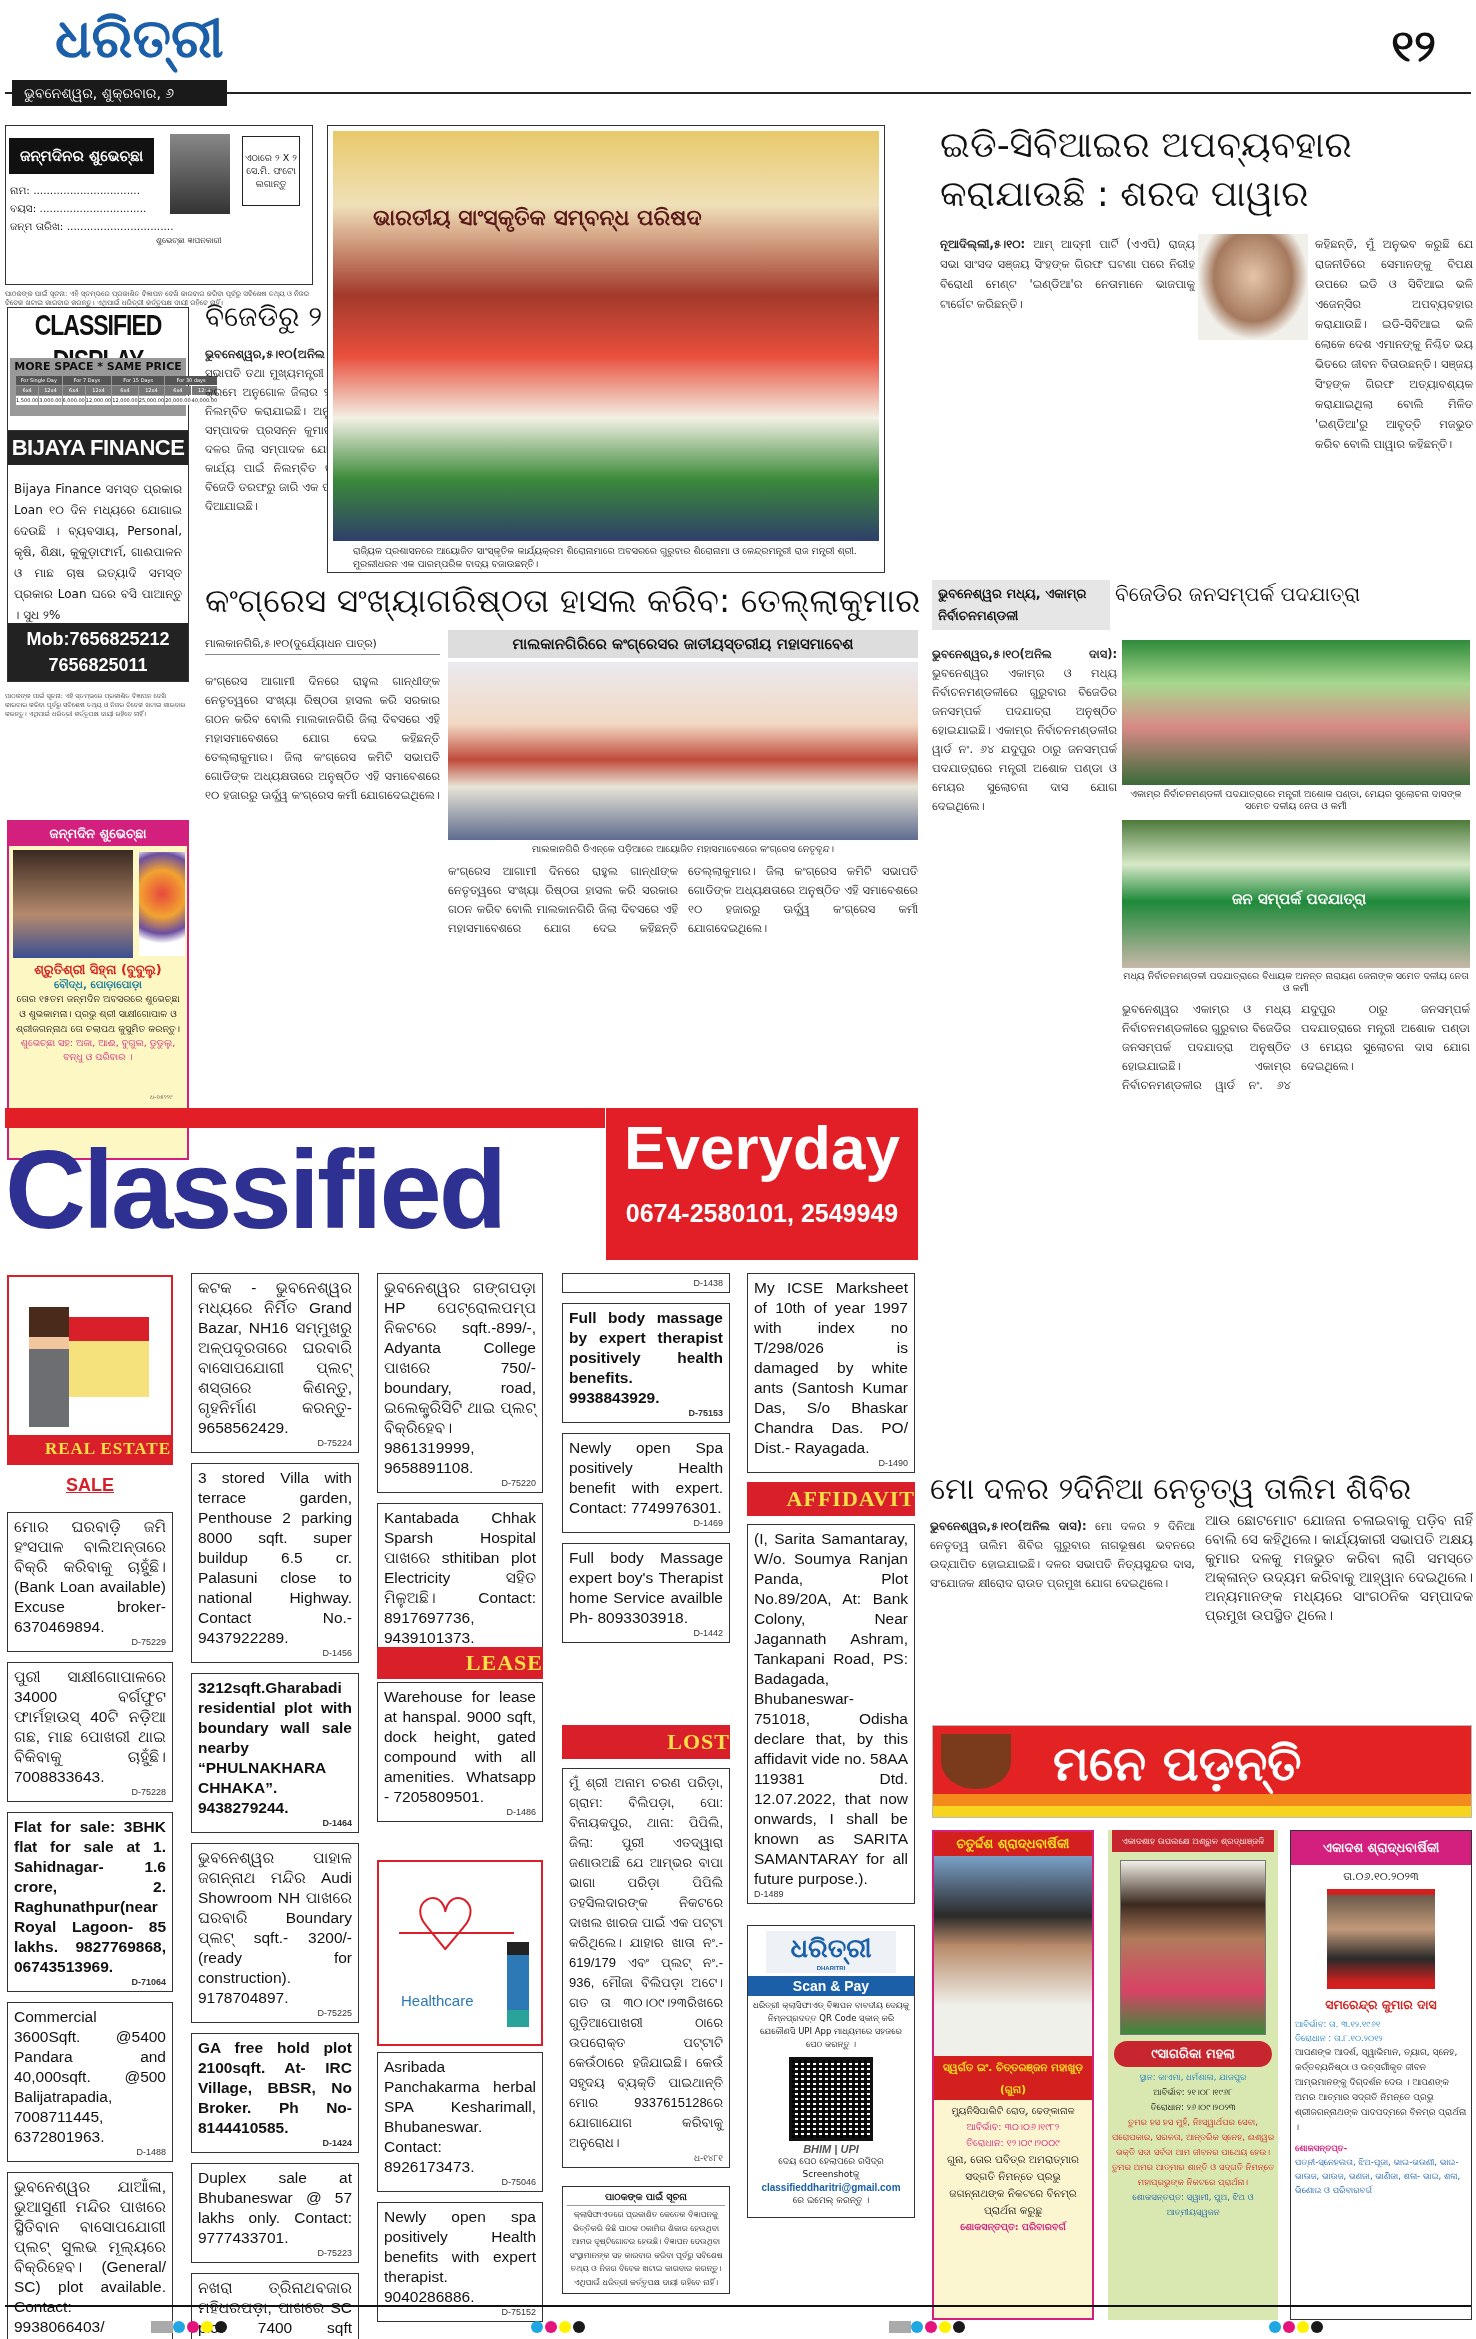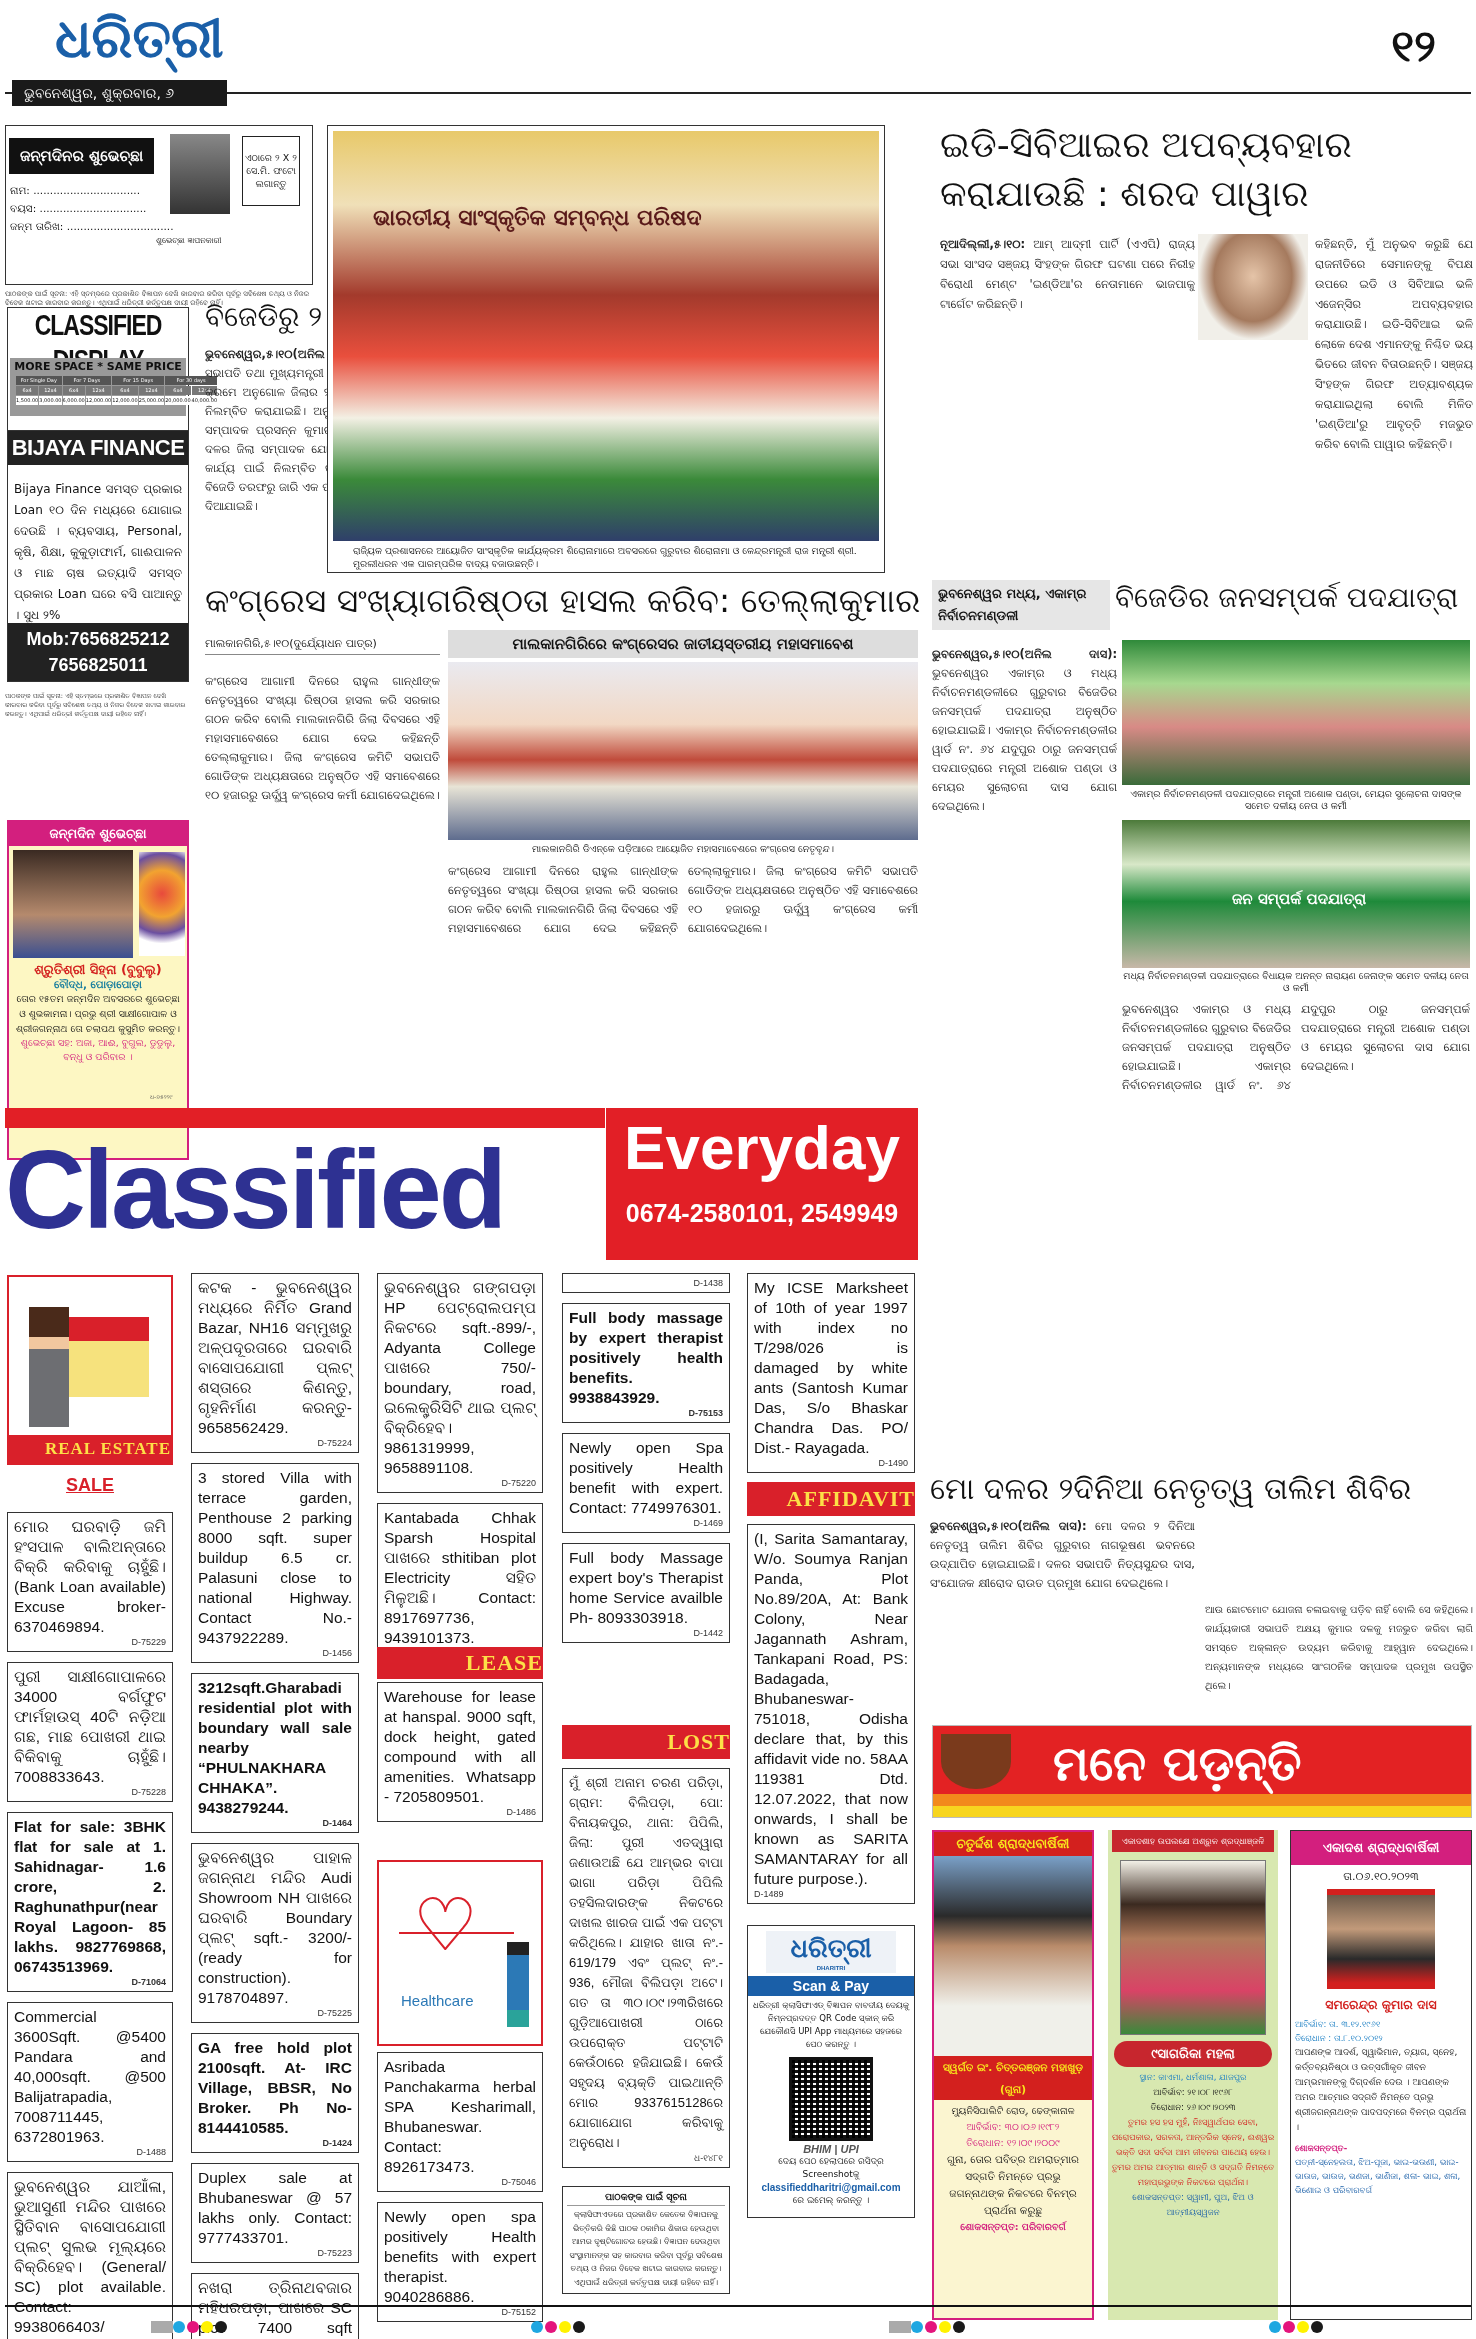--- a/index.html
+++ b/index.html
@@ -119,21 +119,21 @@
 
 <div class="abs headline" style="left:205px;top:583px;width:720px;font-size:33px">କଂଗ୍ରେସ ସଂଖ୍ୟାଗରିଷ୍ଠତା ହାସଲ କରିବ: ତେଲ୍ଲାକୁମାର</div>
 <div class="abs" style="left:205px;top:637px;width:235px;font-size:11px;border-bottom:1px solid #888;padding-bottom:4px">ମାଲକାନଗିରି,୫।୧୦(ଦୁର୍ଯ୍ୟୋଧନ ପାତ୍ର)</div>
 <div class="abs bodytext" style="left:205px;top:672px;width:235px;height:420px;font-size:11.5px;line-height:19px;overflow:hidden">କଂଗ୍ରେସ ଆଗାମୀ ଦିନରେ ରାହୁଲ ଗାନ୍ଧୀଙ୍କ ନେତୃତ୍ୱରେ ସଂଖ୍ୟା ରିଷ୍ଠତା ହାସଲ କରି ସରକାର ଗଠନ କରିବ ବୋଲି ମାଲକାନଗିରି ଜିଲା ଦିବସରେ ଏହି ମହାସମାବେଶରେ ଯୋଗ ଦେଇ କହିଛନ୍ତି ତେଲ୍ଲାକୁମାର। ଜିଲା କଂଗ୍ରେସ କମିଟି ସଭାପତି ଗୋଡିଙ୍କ ଅଧ୍ୟକ୍ଷତାରେ ଅନୁଷ୍ଠିତ ଏହି ସମାବେଶରେ ୧୦ ହଜାରରୁ ଊର୍ଦ୍ଧ୍ୱ କଂଗ୍ରେସ କର୍ମୀ ଯୋଗଦେଇଥିଲେ।</div>
 <div class="abs" style="left:448px;top:630px;width:470px;height:28px;background:#ddd;font-weight:bold;font-size:15px;line-height:28px;text-align:center">ମାଲକାନଗିରିରେ କଂଗ୍ରେସର ଜାତୀୟସ୍ତରୀୟ ମହାସମାବେଶ</div>
 <div class="abs" style="left:448px;top:662px;width:470px;height:178px;background:linear-gradient(180deg,#eaeaf0 0%,#f2d8c4 35%,#c04b3b 55%,#e8e4d6 70%,#5e6c8e 100%)"></div>
 <div class="abs" style="left:448px;top:843px;width:470px;font-size:9.5px;text-align:center">ମାଲକାନଗିରି ଡିଏନ୍‌କେ ପଡ଼ିଆରେ ଆୟୋଜିତ ମହାସମାବେଶରେ କଂଗ୍ରେସ ନେତୃବୃନ୍ଦ।</div>
 <div class="abs bodytext" style="left:448px;top:862px;width:470px;height:232px;column-count:2;column-gap:10px;font-size:11.5px;line-height:19px;overflow:hidden">କଂଗ୍ରେସ ଆଗାମୀ ଦିନରେ ରାହୁଲ ଗାନ୍ଧୀଙ୍କ ନେତୃତ୍ୱରେ ସଂଖ୍ୟା ରିଷ୍ଠତା ହାସଲ କରି ସରକାର ଗଠନ କରିବ ବୋଲି ମାଲକାନଗିରି ଜିଲା ଦିବସରେ ଏହି ମହାସମାବେଶରେ ଯୋଗ ଦେଇ କହିଛନ୍ତି ତେଲ୍ଲାକୁମାର। ଜିଲା କଂଗ୍ରେସ କମିଟି ସଭାପତି ଗୋଡିଙ୍କ ଅଧ୍ୟକ୍ଷତାରେ ଅନୁଷ୍ଠିତ ଏହି ସମାବେଶରେ ୧୦ ହଜାରରୁ ଊର୍ଦ୍ଧ୍ୱ କଂଗ୍ରେସ କର୍ମୀ ଯୋଗଦେଇଥିଲେ।</div>
 
 <div class="abs" style="left:932px;top:580px;width:178px;height:50px;background:#e6e6e6;font-weight:bold;font-size:13px;line-height:22px;padding:3px 6px">ଭୁବନେଶ୍ୱର ମଧ୍ୟ, ଏକାମ୍ର ନିର୍ବାଚନମଣ୍ଡଳୀ</div>
-<div class="abs headline" style="left:1115px;top:583px;width:360px;font-size:28px">ବିଜେଡିର ଜନସମ୍ପର୍କ ପଦଯାତ୍ରା</div>
+<div class="abs headline" style="left:1115px;top:583px;width:360px;font-size:20px">ବିଜେଡିର ଜନସମ୍ପର୍କ ପଦଯାତ୍ରା</div>
 <div class="abs bodytext" style="left:932px;top:645px;width:185px;height:455px;font-size:11.5px;line-height:19px;overflow:hidden">
   <b>ଭୁବନେଶ୍ୱର,୫।୧୦(ଅନିଲ ଦାସ):</b>
   <span>ଭୁବନେଶ୍ୱର ଏକାମ୍ର ଓ ମଧ୍ୟ ନିର୍ବାଚନମଣ୍ଡଳୀରେ ଗୁରୁବାର ବିଜେଡିର ଜନସମ୍ପର୍କ ପଦଯାତ୍ରା ଅନୁଷ୍ଠିତ ହୋଇଯାଇଛି। ଏକାମ୍ର ନିର୍ବାଚନମଣ୍ଡଳୀର ୱାର୍ଡ ନଂ. ୬୪ ଯଦୁପୁର ଠାରୁ ଜନସମ୍ପର୍କ ପଦଯାତ୍ରାରେ ମନ୍ତ୍ରୀ ଅଶୋକ ପଣ୍ଡା ଓ ମେୟର ସୁଲୋଚନା ଦାସ ଯୋଗ ଦେଇଥିଲେ।</span>
 </div>
 <div class="abs" style="left:1122px;top:640px;width:348px;height:145px;background:linear-gradient(180deg,#2f8a3a 0%,#a7d88f 30%,#d88a86 60%,#3a6b3a 100%)"></div>
 <div class="abs" style="left:1122px;top:788px;width:348px;font-size:9.5px;line-height:12px;text-align:center">ଏକାମ୍ର ନିର୍ବାଚନମଣ୍ଡଳୀ ପଦଯାତ୍ରାରେ ମନ୍ତ୍ରୀ ଅଶୋକ ପଣ୍ଡା, ମେୟର ସୁଲୋଚନା ଦାସଙ୍କ ସମେତ ଦଳୀୟ ନେତା ଓ କର୍ମୀ</div>
 <div class="abs" style="left:1122px;top:820px;width:348px;height:148px;background:linear-gradient(180deg,#4c7a3a 0%,#d8e8c8 30%,#1e8a3a 55%,#c7b8a8 100%)">
   <div style="margin:70px 0 0 110px;color:#fff;font-weight:bold;font-size:15px">ଜନ ସମ୍ପର୍କ ପଦଯାତ୍ରା</div>
 </div>
 <div class="abs" style="left:1122px;top:970px;width:348px;font-size:9.5px;line-height:12px;text-align:center">ମଧ୍ୟ ନିର୍ବାଚନମଣ୍ଡଳୀ ପଦଯାତ୍ରାରେ ବିଧାୟକ ଅନନ୍ତ ନାରାୟଣ ଜେନାଙ୍କ ସମେତ ଦଳୀୟ ନେତା ଓ କର୍ମୀ</div>
@@ -227,21 +227,21 @@
   <div style="font-size:9px;line-height:13px;padding:0 10px">ଦେୟ ପେଠ ହେଲାପରେ ରସିଦ୍‌ର Screenshotକୁ</div>
   <div style="font-family:'Liberation Sans',sans-serif;font-weight:bold;font-size:10px;color:#1a5fa8;line-height:14px">classifieddharitri@gmail.com</div>
   <div style="font-size:9px">ରେ ଇମେଲ୍ କରନ୍ତୁ ।</div>
 </div>
 
 <div class="abs headline" style="left:930px;top:1472px;width:545px;font-size:30px">ମୋ ଦଳର ୨ଦିନିଆ ନେତୃତ୍ୱ ତାଲିମ ଶିବିର</div>
 <div class="abs bodytext" style="left:930px;top:1517px;width:265px;height:190px;font-size:11.5px;line-height:19px;overflow:hidden">
   <b>ଭୁବନେଶ୍ୱର,୫।୧୦(ଅନିଲ ଦାସ):</b>
   <span>ମୋ ଦଳର ୨ ଦିନିଆ ନେତୃତ୍ୱ ତାଲିମ ଶିବିର ଗୁରୁବାର ନାଗଭୂଷଣ ଭବନରେ ଉଦ୍‌ଯାପିତ ହୋଇଯାଇଛି। ଦଳର ସଭାପତି ନିତ୍ୟସୁନ୍ଦର ଦାସ, ସଂଯୋଜକ କ୍ଷୀରୋଦ ରାଉତ ପ୍ରମୁଖ ଯୋଗ ଦେଇଥିଲେ।</span>
 </div>
-<div class="abs bodytext" style="left:1205px;top:1600px;width:268px;height:190px;font-size:10px;line-height:19px;overflow:hidden">ଆଉ ଛୋଟମୋଟ ଯୋଜନା ଚଳାଇବାକୁ ପଡ଼ିବ ନାହିଁ ବୋଲି ସେ କହିଥିଲେ। କାର୍ଯ୍ୟକାରୀ ସଭାପତି ଅକ୍ଷୟ କୁମାର ଦଳକୁ ମଜଭୁତ କରିବା ଲାଗି ସମସ୍ତେ ଅକ୍ଳାନ୍ତ ଉଦ୍ୟମ କରିବାକୁ ଆହ୍ୱାନ ଦେଇଥିଲେ। ଅନ୍ୟମାନଙ୍କ ମଧ୍ୟରେ ସାଂଗଠନିକ ସମ୍ପାଦକ ପ୍ରମୁଖ ଉପସ୍ଥିତ ଥିଲେ।</div>
+<div class="abs bodytext" style="left:1205px;top:1511px;width:268px;height:190px;font-size:14px;line-height:19px;overflow:hidden">ଆଉ ଛୋଟମୋଟ ଯୋଜନା ଚଳାଇବାକୁ ପଡ଼ିବ ନାହିଁ ବୋଲି ସେ କହିଥିଲେ। କାର୍ଯ୍ୟକାରୀ ସଭାପତି ଅକ୍ଷୟ କୁମାର ଦଳକୁ ମଜଭୁତ କରିବା ଲାଗି ସମସ୍ତେ ଅକ୍ଳାନ୍ତ ଉଦ୍ୟମ କରିବାକୁ ଆହ୍ୱାନ ଦେଇଥିଲେ। ଅନ୍ୟମାନଙ୍କ ମଧ୍ୟରେ ସାଂଗଠନିକ ସମ୍ପାଦକ ପ୍ରମୁଖ ଉପସ୍ଥିତ ଥିଲେ।</div>
 
 <div class="abs" style="left:932px;top:1725px;width:540px;height:93px;background:linear-gradient(180deg,#e32223 0 75%,#f28a1c 75% 88%,#f7d51f 88%);border:1px solid #bbb">
   <div style="position:absolute;left:8px;top:8px;width:70px;height:55px;border-radius:0 0 50% 50%;background:#7a3a1c"></div>
   <div style="position:absolute;left:120px;top:8px;color:#fff;font-weight:bold;font-size:48px;line-height:58px">ମନେ ପଡ଼ନ୍ତି</div>
 </div>
 
 <div class="abs" style="left:932px;top:1830px;width:162px;height:490px;border:2px solid #d31f7e;background:#fbf5d0">
   <div style="background:#d3201e;color:#f8e71c;font-weight:bold;font-size:13px;text-align:center;line-height:24px">ଚତୁର୍ଦ୍ଦଶ ଶ୍ରାଦ୍ଧବାର୍ଷିକୀ</div>
   <div style="height:200px;background:linear-gradient(180deg,#7aa0c8 0%,#2a2a2a 30%,#b98b6a 45%,#f0f0ea 75%)"></div>
   <div style="background:#d3201e;color:#f8e71c;font-weight:bold;font-size:10.5px;text-align:center;line-height:22px">ସ୍ୱର୍ଗତ ଇଂ. ଚିତ୍ତରଞ୍ଜନ ମହାଖୁଡ଼ (ଗୁନା)</div>

